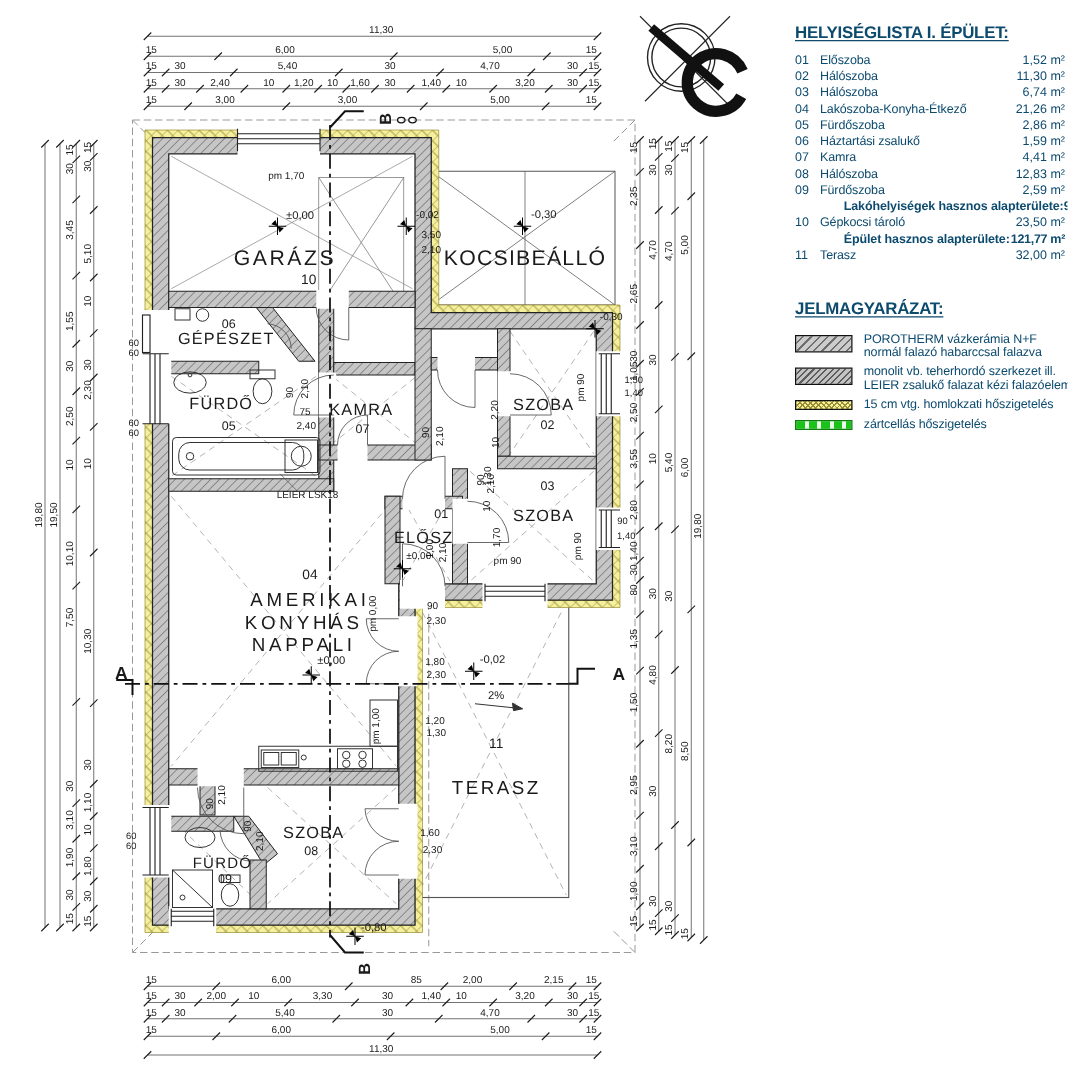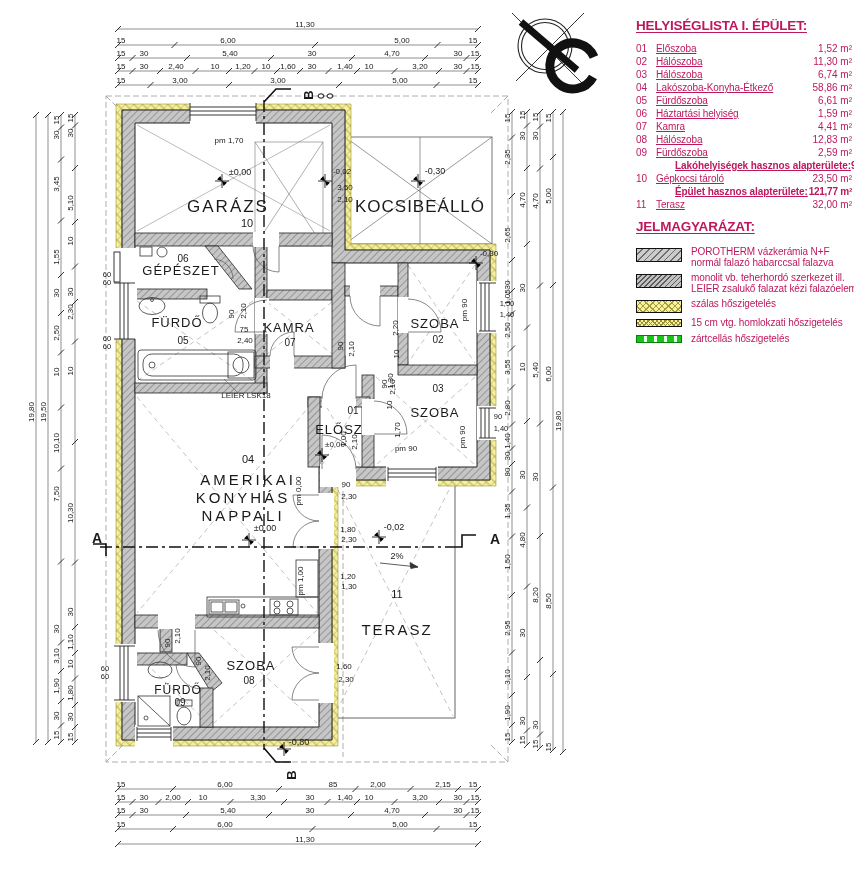--- a/index.html
+++ b/index.html
@@ -1,23 +1,23 @@
 <!DOCTYPE html>
 <html><head>
 <meta charset="utf-8">
 <style>
   html,body{margin:0;padding:0;background:#fff;}
   body{width:854px;height:869px;position:relative;font-family:"Liberation Sans",sans-serif;overflow:hidden;}
   #plan{position:absolute;left:0;top:0;}
-  .panel{position:absolute;left:636px;top:18px;width:216px;color:#be185d;}
+  .panel{position:absolute;left:636px;top:18px;width:216px;color:#0c4a6e;}
   .panel-title{font-size:13.5px;font-weight:bold;letter-spacing:-0.2px;text-decoration:underline;text-underline-offset:2px;margin-bottom:9px;white-space:nowrap;}
-  .legend-title{margin-top:8px;margin-bottom:13px;}
+  .legend-title{margin-top:28px;margin-bottom:13px;}
   .r-row{display:flex;align-items:baseline;font-size:10px;line-height:13px;white-space:nowrap;}
   .r-row .num{width:20px;flex:none;}
-  .r-row .nm{flex:1;letter-spacing:-0.1px;text-decoration:underline;}
+  .r-row .nm{flex:1;letter-spacing:-0.1px;}
   .r-row .ar{text-align:right;flex:none;}
   .r-row.bold{font-weight:bold;letter-spacing:-0.25px;padding-left:39px;}
   .lg-item{display:flex;gap:9px;margin-bottom:5px;align-items:flex-start;}
   .lg-txt{font-size:10px;line-height:10.5px;letter-spacing:-0.1px;white-space:nowrap;}
   .sw{width:46px;height:14px;border:1.3px solid #111;flex:none;margin-top:1px;box-sizing:border-box;}
   .sw-porotherm{background:repeating-linear-gradient(135deg,#cccccc 0 3.5px,#6e6e6e 3.5px 4.7px);}
   .sw-monolit{background:repeating-linear-gradient(135deg,#c2c2c2 0 2.4px,#5c5c5c 2.4px 3.6px);}
   .sw-fiber{height:13px;background-color:#f7f1a2;background-image:repeating-linear-gradient(45deg,rgba(0,0,0,0) 0 3.5px,#a79d38 3.5px 4.5px),repeating-linear-gradient(-45deg,rgba(0,0,0,0) 0 3.5px,#a79d38 3.5px 4.5px);}
   .sw-facade{height:8px;background-color:#f7f1a2;background-image:repeating-linear-gradient(45deg,rgba(0,0,0,0) 0 2px,#9a8f2e 2px 3px),repeating-linear-gradient(-45deg,rgba(0,0,0,0) 0 2px,#9a8f2e 2px 3px);border-width:1px;}
   .sw-closedcell{height:8px;background:repeating-linear-gradient(90deg,#17c417 0 7px,#eafbea 7px 10px);border:1px solid #0a7d0a;}
@@ -668,30 +668,30 @@
         <span class="ar">11,30 m²</span>
       </div>
       <div class="r-row">
         <span class="num">03</span>
         <span class="nm">Hálószoba</span>
         <span class="ar">6,74 m²</span>
       </div>
       <div class="r-row">
         <span class="num">04</span>
         <span class="nm">Lakószoba-Konyha-Étkező</span>
-        <span class="ar">58,86 m²</span>
+        <span class="ar">21,26 m²</span>
       </div>
       <div class="r-row">
         <span class="num">05</span>
         <span class="nm">Fürdőszoba</span>
-        <span class="ar">6,61 m²</span>
+        <span class="ar">2,86 m²</span>
       </div>
       <div class="r-row">
         <span class="num">06</span>
-        <span class="nm">Háztartási helyiség</span>
+        <span class="nm">Háztartási zsalukő</span>
         <span class="ar">1,59 m²</span>
       </div>
       <div class="r-row">
         <span class="num">07</span>
         <span class="nm">Kamra</span>
         <span class="ar">4,41 m²</span>
       </div>
       <div class="r-row">
         <span class="num">08</span>
         <span class="nm">Hálószoba</span>
@@ -725,24 +725,20 @@
   <div id="legend-rows">
       <div class="lg-item">
         <div class="sw sw-porotherm"></div>
         <div class="lg-txt">POROTHERM vázkerámia N+F<br>normál falazó habarccsal falazva</div>
       </div>
       <div class="lg-item">
         <div class="sw sw-monolit"></div>
         <div class="lg-txt">monolit vb. teherhordó szerkezet ill.<br>LEIER zsalukő falazat kézi falazóelemekkel</div>
       </div>
       <div class="lg-item">
-        <div class="sw sw-fiber"></div>
-        <div class="lg-txt">szálas hőszigetelés</div>
-      </div>
-      <div class="lg-item">
         <div class="sw sw-facade"></div>
         <div class="lg-txt">15 cm vtg. homlokzati hőszigetelés</div>
       </div>
       <div class="lg-item">
         <div class="sw sw-closedcell"></div>
         <div class="lg-txt">zártcellás hőszigetelés</div>
       </div>
     </div>
 </div>
 

